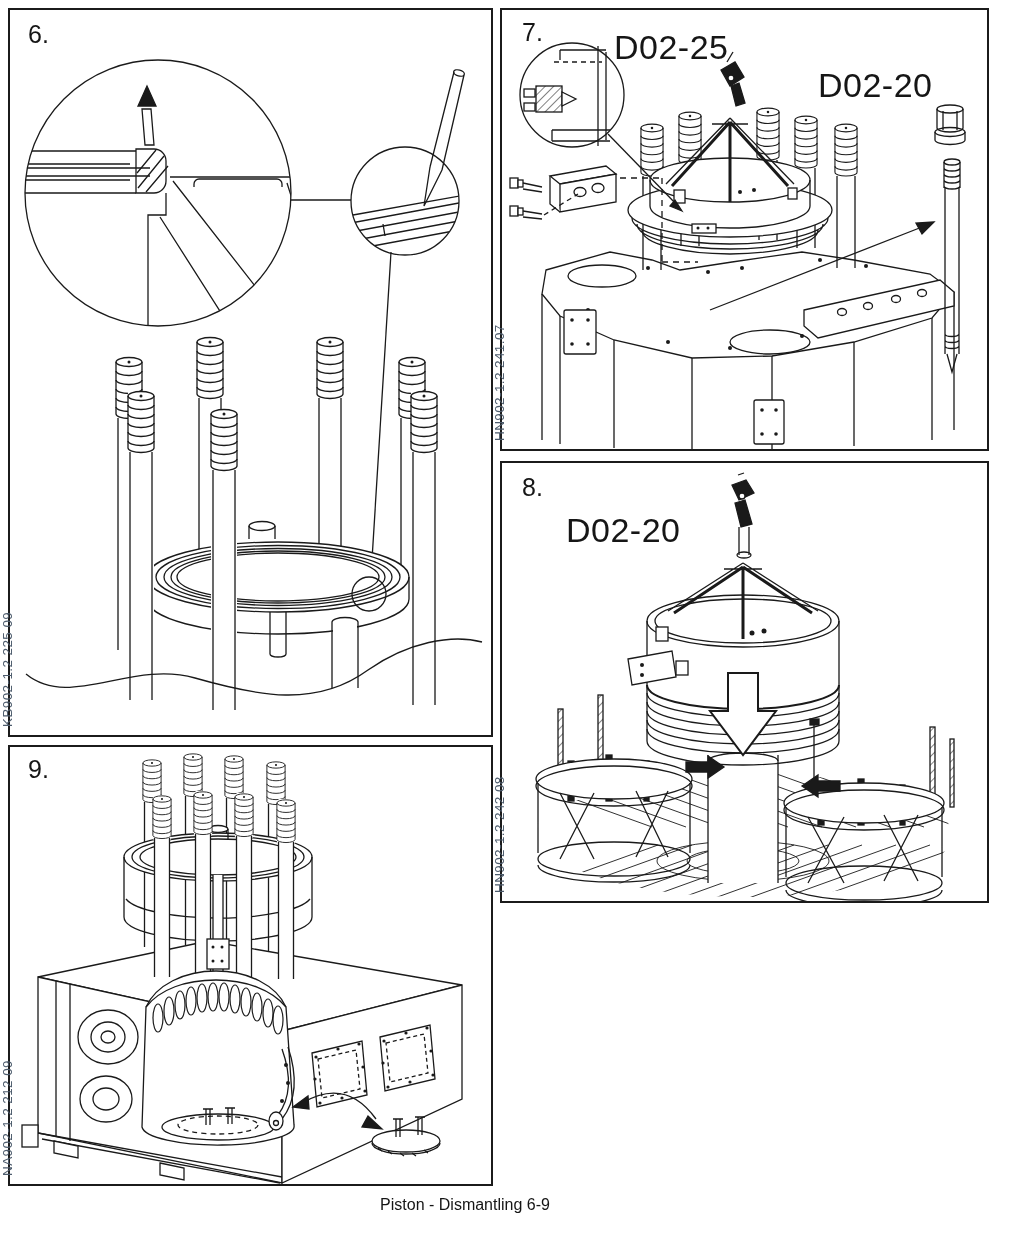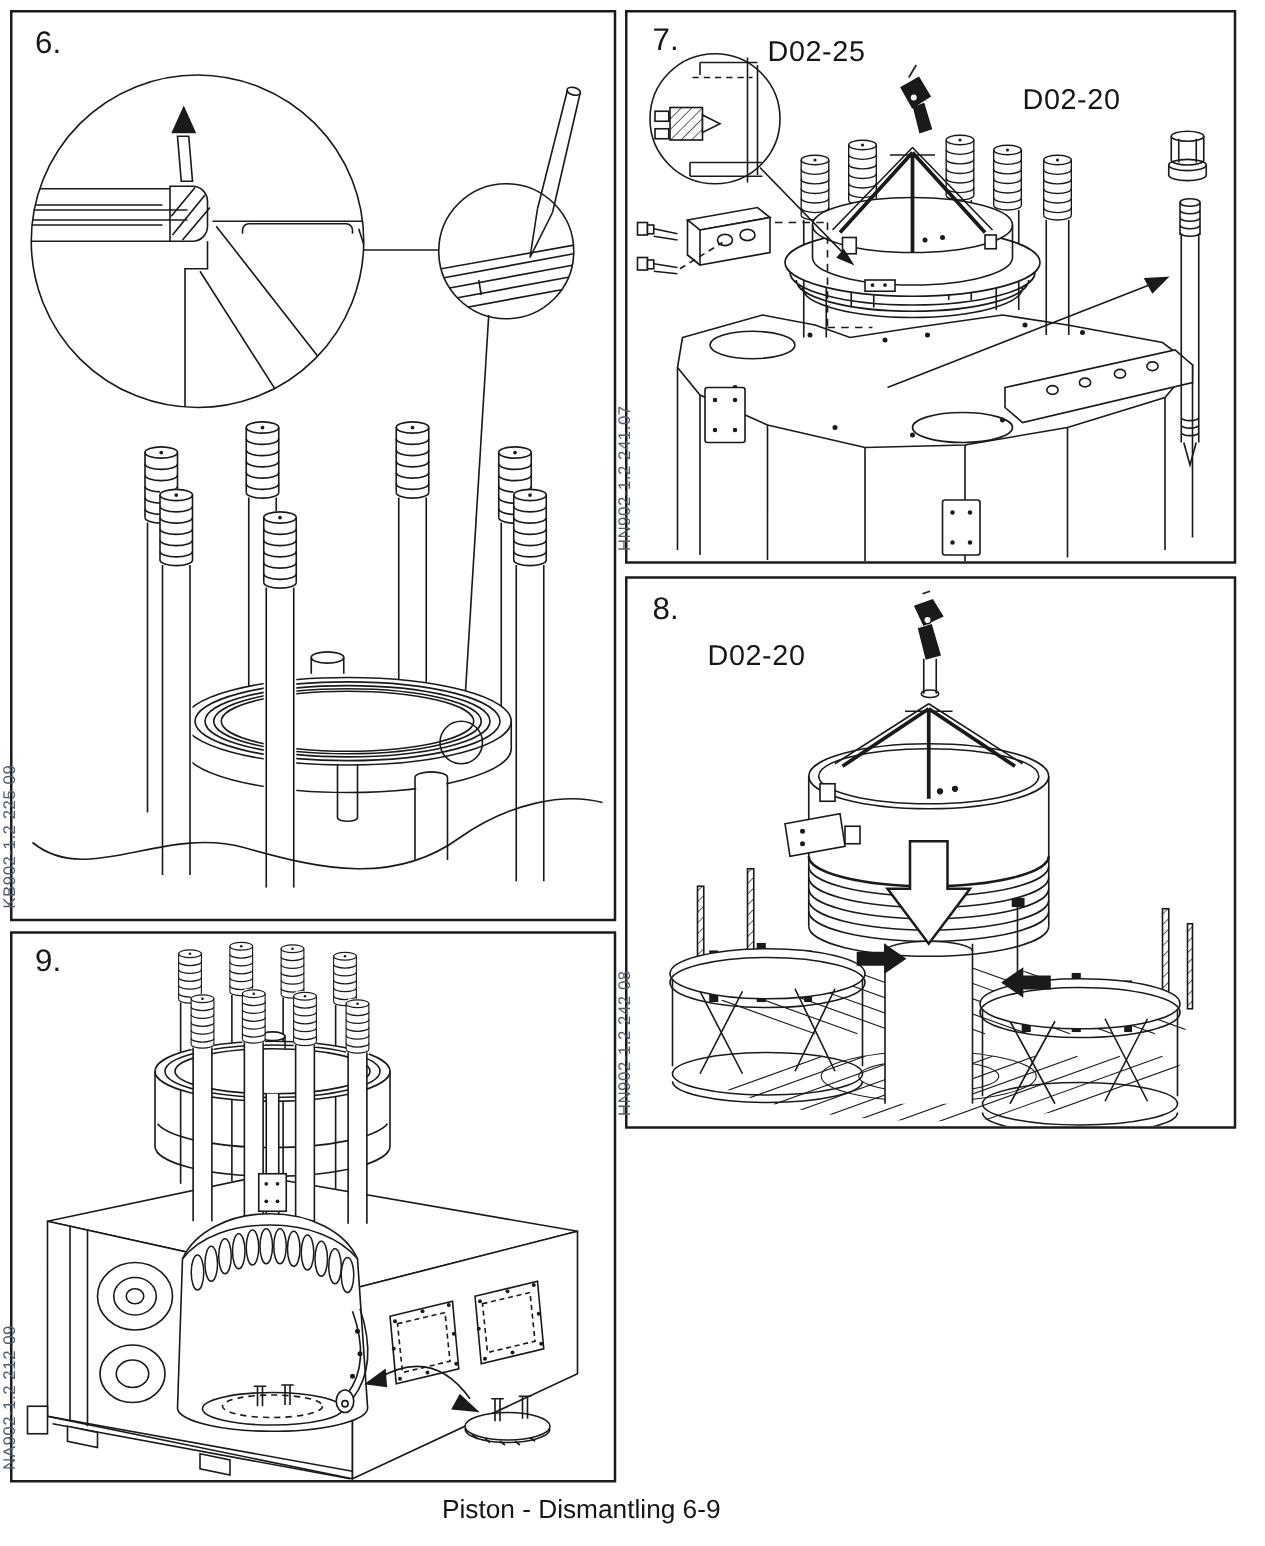--- a/index.html
+++ b/index.html
@@ -1,26 +1,26 @@
 <!DOCTYPE html>
 <html><head>
 <meta charset="utf-8">
 <style>
   html,body{margin:0;padding:0;background:#fff;}
   .page{position:relative;width:1012px;height:1237px;background:#ffffff;overflow:hidden;
         font-family:"Liberation Sans", sans-serif;color:#111;}
   .panel{position:absolute;border:2px solid #1b1b1b;background:#fff;box-sizing:border-box;}
   .panel svg{position:absolute;left:0;top:0;}
   .panel-number{position:absolute;font-size:25px;color:#161616;}
-  .tool-label{position:absolute;font-size:23px;color:#161616;letter-spacing:0.5px;}
+  .tool-label{position:absolute;font-size:34px;color:#161616;letter-spacing:0.5px;}
   .figure-code{position:absolute;left:5px;bottom:8px;transform-origin:0 100%;
                transform:rotate(-90deg);white-space:nowrap;font-size:13.5px;
                letter-spacing:0.4px;color:#4e5d6e;}
   .caption{position:absolute;left:0;top:1196px;width:930px;text-align:center;
-           font-size:21px;color:#151515;}
+           font-size:16px;color:#151515;}
   .defs-holder{position:absolute;width:0;height:0;overflow:hidden;}
 </style>
 </head>
 <body>
 
 <div class="page">
 
   <svg class="defs-holder">
     <defs>
       <pattern id="hatch" width="6" height="6" patternUnits="userSpaceOnUse" patternTransform="rotate(45)">

